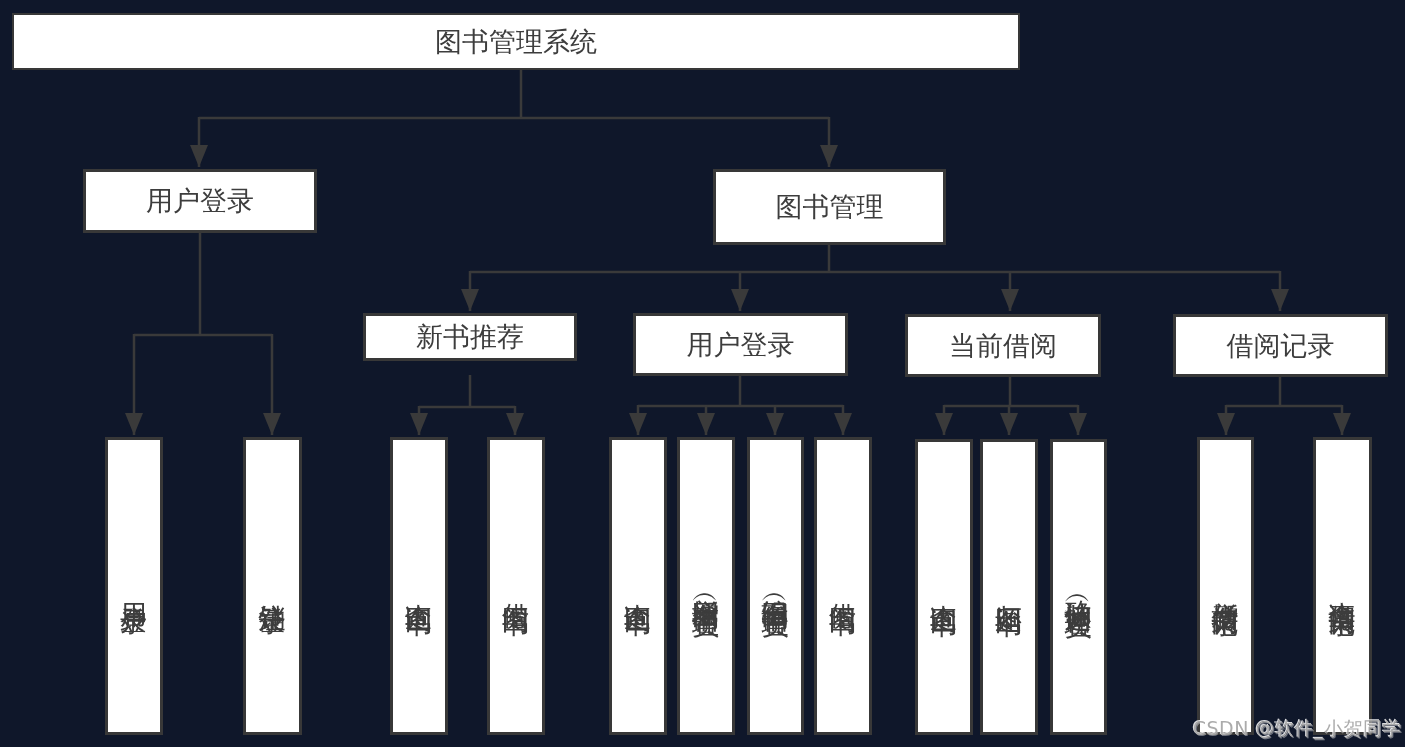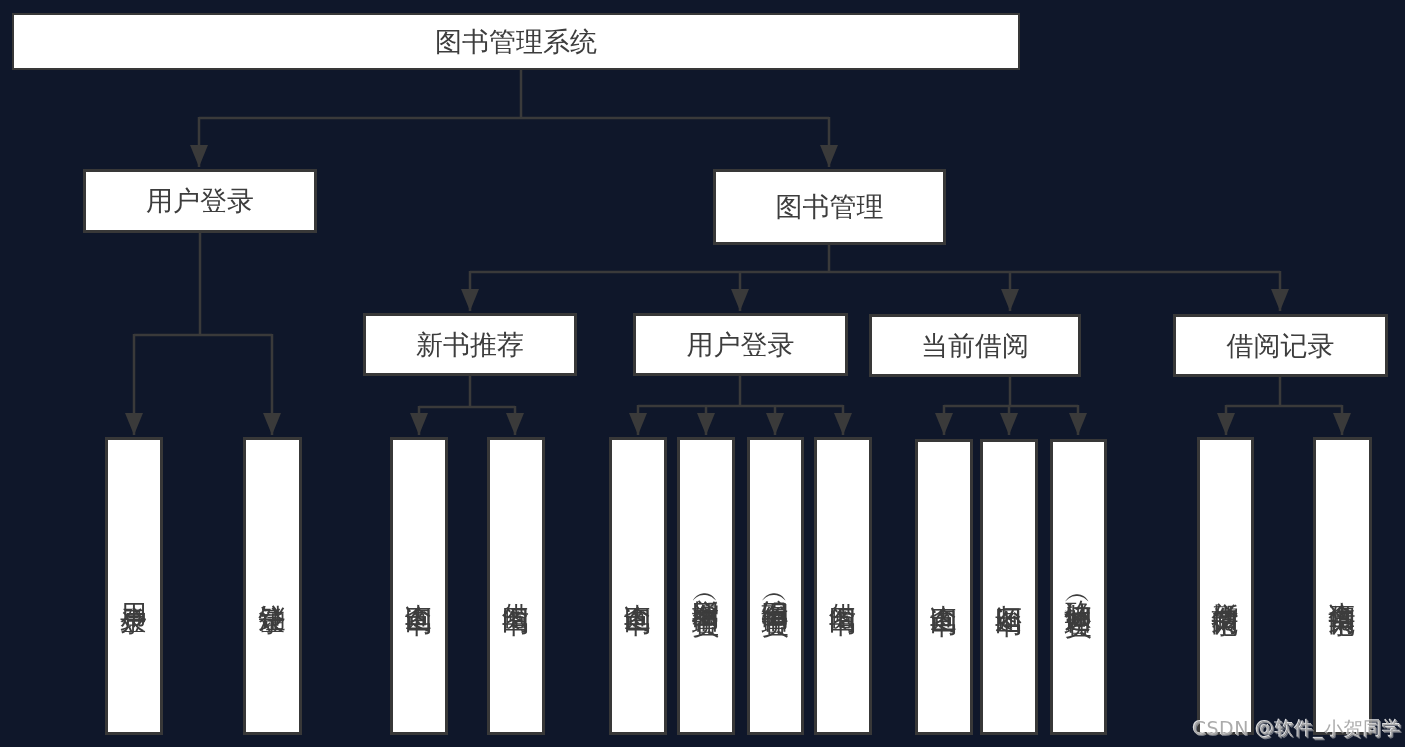--- a/index.html
+++ b/index.html
@@ -70,23 +70,23 @@
       <line x1="1226" y1="405" x2="1226" y2="435" marker-end="url(#arrow)"></line>
       <line x1="1342" y1="405" x2="1342" y2="435" marker-end="url(#arrow)"></line>
     </g>
   </svg>
 
   <div class="node lvl1" style="left:12px;top:13px;width:1008px;height:57px">图书管理系统</div>
 
   <div class="node" style="left:83px;top:169px;width:234px;height:64px">用户登录</div>
   <div class="node" style="left:713px;top:169px;width:233px;height:76px">图书管理</div>
 
-  <div class="node" style="left:363px;top:313px;width:214px;height:63px">新书推荐</div>
+  <div class="node" style="left:363px;top:313px;width:214px;height:48px">新书推荐</div>
   <div class="node" style="left:633px;top:313px;width:215px;height:63px">用户登录</div>
-  <div class="node" style="left:869px;top:314px;width:212px;height:63px">当前借阅</div>
+  <div class="node" style="left:905px;top:314px;width:196px;height:63px">当前借阅</div>
   <div class="node" style="left:1173px;top:314px;width:215px;height:63px">借阅记录</div>
 
   <div class="node v" style="left:105px;top:437px;width:58px;height:298px">用户登录</div>
   <div class="node v" style="left:243px;top:437px;width:59px;height:298px">注销登录</div>
   <div class="node v" style="left:390px;top:437px;width:58px;height:298px">查询图书</div>
   <div class="node v" style="left:487px;top:437px;width:58px;height:298px">借阅图书</div>
   <div class="node v" style="left:609px;top:437px;width:58px;height:298px">查询图书</div>
   <div class="node v" style="left:677px;top:437px;width:58px;height:298px">新增图书（管理员）</div>
   <div class="node v" style="left:747px;top:437px;width:57px;height:298px">编辑图书（管理员）</div>
   <div class="node v" style="left:814px;top:437px;width:58px;height:298px">借阅图书</div>

